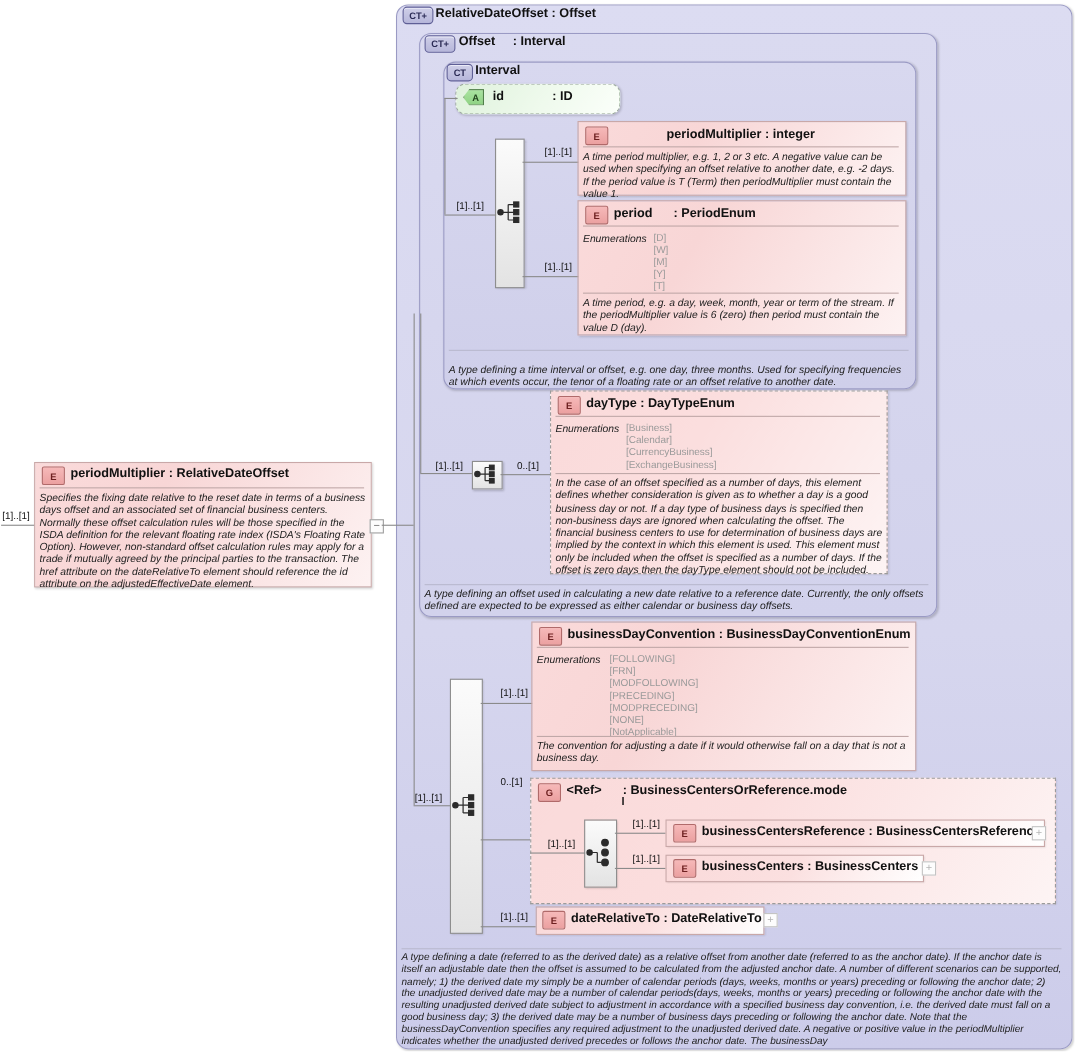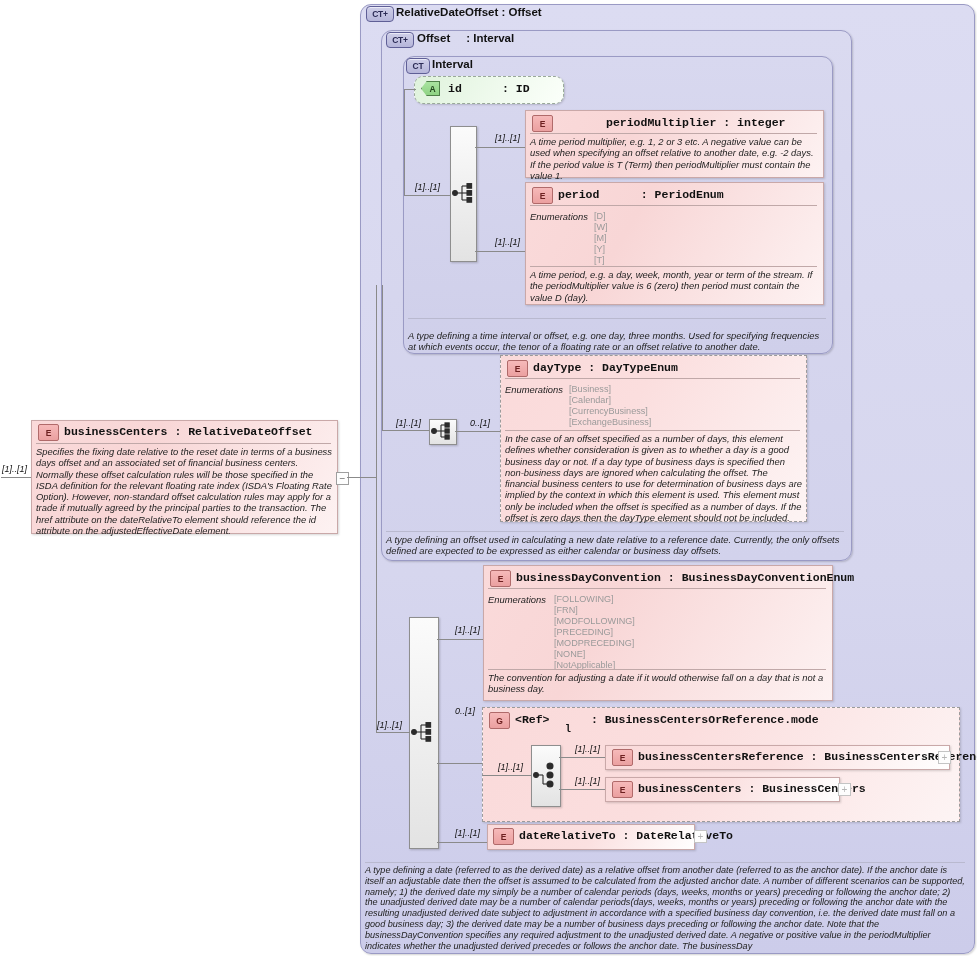--- a/index.html
+++ b/index.html
@@ -52,33 +52,33 @@
   .e-tag.g{background:linear-gradient(180deg,#f6b9b9,#eba0a0);}
   .a-tag{
     position:absolute;width:19px;height:15px;
     background:linear-gradient(180deg,#a9e3a0,#8fd284);
     border:1px solid #4f7f49;
     font-size:8.5px;font-weight:bold;color:#24471f;
     display:flex;align-items:center;justify-content:center;
     clip-path:polygon(30% 0%,100% 0%,100% 100%,30% 100%,0% 50%);
     padding-left:4px;box-sizing:border-box;
   }
-  .e-title{position:absolute;font-size:11.5px;font-weight:bold;color:#111;white-space:pre;font-family:Liberation Mono, monospace;}
+  .e-title{position:absolute;font-size:11.5px;font-weight:bold;color:#111;white-space:pre;}
   .hr{position:absolute;height:0;border-top:1px solid #c0a8a8;}
   .hr.lite{border-top:1px solid #b9b9cf;}
 
   .annot{
     position:absolute;font-style:italic;font-size:9.4px;line-height:11.3px;color:#222;
   }
   .annot.small{font-size:9.1px;line-height:10.8px;}
   .enum-label{position:absolute;font-style:italic;font-size:9.4px;color:#222;}
   .enum-list{position:absolute;font-size:9.1px;line-height:11px;color:#9a9a9a;white-space:pre;}
 
   
-  .card{position:absolute;font-style:italic;font-size:9px;color:#111;white-space:nowrap;}
+  .card{position:absolute;font-size:9px;color:#111;white-space:nowrap;}
 
   
   .ln{position:absolute;background:#8a8a8a;}
   .ln.h{height:1px;}
   .ln.v{width:1px;}
 
   
   .comp{
     position:absolute;
     background:linear-gradient(180deg,#fbfbfb,#e3e3e3);
@@ -282,19 +282,19 @@
 <div class="ebox plain" style="left:487px;top:824px;width:206px;height:24px;"></div>
 <div class="e-tag" style="left:493px;top:828px;">E</div>
 <div class="e-title" style="left:519px;top:829px;">dateRelativeTo : DateRelativeTo</div>
 <div class="exp dim" style="left:694px;top:830px;">+</div>
 
 <div class="hr lite" style="left:365px;top:862px;width:600px;"></div>
 <div class="annot small" style="left:365px;top:865px;width:600px;">A type defining a date (referred to as the derived date) as a relative offset from another date (referred to as the anchor date). If the anchor date is itself an adjustable date then the offset is assumed to be calculated from the adjusted anchor date. A number of different scenarios can be supported, namely; 1) the derived date my simply be a number of calendar periods (days, weeks, months or years) preceding or following the anchor date; 2) the unadjusted derived date may be a number of calendar periods(days, weeks, months or years) preceding or following the anchor date with the resulting unadjusted derived date subject to adjustment in accordance with a specified business day convention, i.e. the derived date must fall on a good business day; 3) the derived date may be a number of business days preceding or following the anchor date. Note that the businessDayConvention specifies any required adjustment to the unadjusted derived date. A negative or positive value in the periodMultiplier indicates whether the unadjusted derived precedes or follows the anchor date. The businessDay</div>
 
 <div class="ebox" style="left:31px;top:420px;width:305px;height:112px;"></div>
 <div class="e-tag" style="left:38px;top:424px;">E</div>
-<div class="e-title" style="left:64px;top:425px;">businessCenters : RelativeDateOffset</div>
+<div class="e-title" style="left:64px;top:425px;">periodMultiplier : RelativeDateOffset</div>
 <div class="hr" style="left:36px;top:443px;width:295px;"></div>
 <div class="annot" style="left:36px;top:446px;width:296px;">Specifies the fixing date relative to the reset date in terms of a business days offset and an associated set of financial business centers. Normally these offset calculation rules will be those specified in the ISDA definition for the relevant floating rate index (ISDA's Floating Rate Option). However, non-standard offset calculation rules may apply for a trade if mutually agreed by the principal parties to the transaction. The href attribute on the dateRelativeTo element should reference the id attribute on the adjustedEffectiveDate element.</div>
 <div class="card" style="left:2px;top:464px;">[1]..[1]</div>
 <div class="ln h" style="left:1px;top:477px;width:30px;"></div>
 <div class="exp" style="left:336px;top:472px;">−</div>
 <div class="ln h" style="left:347px;top:477px;width:29px;"></div>
 
 </body></html>

